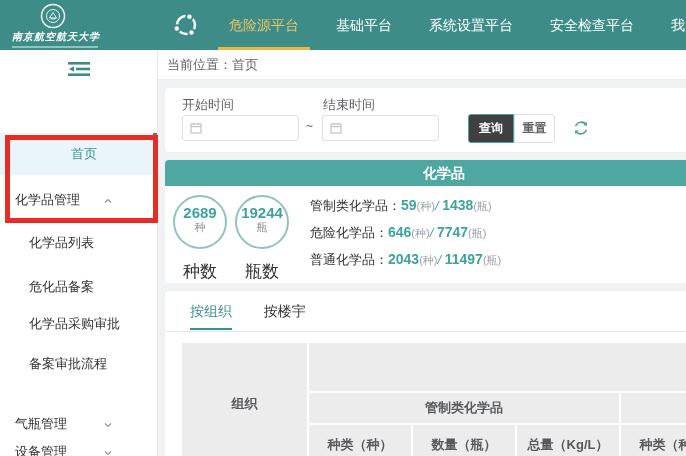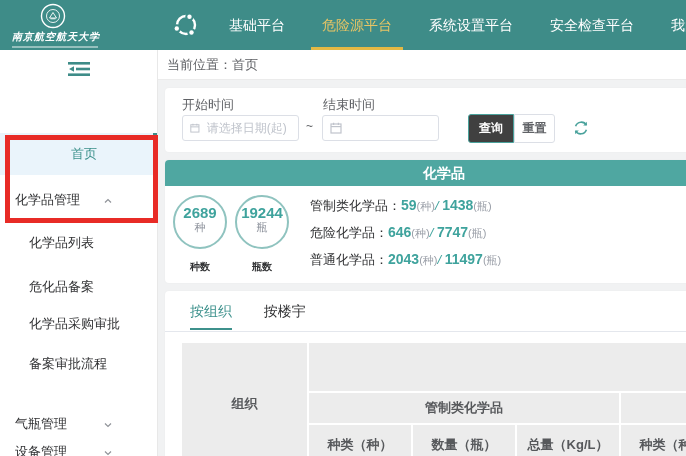--- a/index.html
+++ b/index.html
@@ -45,21 +45,21 @@
   .btn-search{left:303px;width:46px;background:#404040;color:#fff;border:1px solid #4aa29c;border-radius:3px 0 0 3px;font-weight:bold;}
   .btn-reset{left:349px;width:41px;background:#fff;color:#606266;border:1px solid #dcdfe6;border-radius:0 3px 3px 0;font-weight:bold;}
   .refresh{position:absolute;left:407px;top:31px;width:18px;height:18px;cursor:pointer;}
   
   .stats-panel{top:160px;height:123px;}
   .stats-header{height:26px;line-height:26px;background:#4fa7a1;border-radius:4px 4px 0 0;text-align:center;color:#fff;font-weight:bold;font-size:14px;}
   .circle{position:absolute;width:54px;height:54px;border:2px solid #8fc3bf;border-radius:50%;text-align:center;box-sizing:border-box;top:35px;}
   .circle.c1{left:8px;} .circle.c2{left:70px;}
   .circle .num{display:block;margin-top:8px;font-size:15px;font-weight:bold;color:#3fa39d;line-height:16px;}
   .circle .unit{display:block;font-size:11px;color:#8a8f99;line-height:13px;}
-  .circle-label{position:absolute;top:100px;width:54px;text-align:center;font-weight:bold;font-size:10px;color:#303133;}
+  .circle-label{position:absolute;top:100px;width:54px;text-align:center;font-weight:normal;font-size:17px;color:#303133;}
   .circle-label.c1{left:8px;} .circle-label.c2{left:70px;}
   .stat-line{position:absolute;left:145px;white-space:nowrap;}
   .stat-line .lbl{font-size:13px;color:#303133;}
   .stat-line .num{font-size:14px;font-weight:bold;color:#3fa39d;}
   .stat-line .unit{font-size:11px;color:#9a9fa8;}
   .stat-line .slash{font-size:13px;color:#3fa39d;font-style:italic;}
   .sl0{top:37px;} .sl1{top:64px;} .sl2{top:91px;}
   
   .tabs-panel{top:291px;height:175px;}
   .tabs-row{height:32px;padding:8px 0 0 25px;border-bottom:1px solid #e4e7ed;box-sizing:content-box;}
@@ -88,22 +88,22 @@
       <circle cx="14" cy="14" r="9" fill="none" stroke="#fff" stroke-width="2.4"></circle>
       <circle cx="17.5" cy="5.8" r="4.2" fill="#3e8c88"></circle>
       <circle cx="4.8" cy="17.5" r="4.2" fill="#3e8c88"></circle>
       <circle cx="19.5" cy="21.5" r="4.2" fill="#3e8c88"></circle>
       <circle cx="17.5" cy="5.8" r="2.2" fill="#fff"></circle>
       <circle cx="4.8" cy="17.5" r="2.2" fill="#fff"></circle>
       <circle cx="19.5" cy="21.5" r="2.2" fill="#fff"></circle>
     </svg>
   </div>
   <div class="nav-items">
+    <div class="nav-item active">危险源平台</div>
     <div class="nav-item">基础平台</div>
-    <div class="nav-item active">危险源平台</div>
     <div class="nav-item">系统设置平台</div>
     <div class="nav-item">安全检查平台</div>
     <div class="nav-item">我的</div>
   </div>
 </div>
 
 <div class="sidebar">
   <div class="collapse-icon">
     <svg width="22" height="16" viewBox="0 0 22 16">
       <rect x="0" y="1" width="22" height="2.6" fill="#3e8c88"></rect>
@@ -159,21 +159,20 @@
   <div class="f-label start">开始时间</div>
   <div class="f-label end">结束时间</div>
 
   <div class="date-input start">
     <svg width="12" height="12" viewBox="0 0 12 12">
         <rect x="1" y="2" width="10" height="9" fill="none" stroke="#c0c4cc" stroke-width="1.2"></rect>
         <line x1="1" y1="4.6" x2="11" y2="4.6" stroke="#c0c4cc" stroke-width="1.2"></line>
         <line x1="3.6" y1="0.8" x2="3.6" y2="3" stroke="#c0c4cc" stroke-width="1.2"></line>
         <line x1="8.4" y1="0.8" x2="8.4" y2="3" stroke="#c0c4cc" stroke-width="1.2"></line>
       </svg>
-    <input type="text" placeholder="请选择日期(起)" style="">
   </div>
   <div class="tilde">~</div>
   <div class="date-input end">
     <svg width="12" height="12" viewBox="0 0 12 12">
         <rect x="1" y="2" width="10" height="9" fill="none" stroke="#c0c4cc" stroke-width="1.2"></rect>
         <line x1="1" y1="4.6" x2="11" y2="4.6" stroke="#c0c4cc" stroke-width="1.2"></line>
         <line x1="3.6" y1="0.8" x2="3.6" y2="3" stroke="#c0c4cc" stroke-width="1.2"></line>
         <line x1="8.4" y1="0.8" x2="8.4" y2="3" stroke="#c0c4cc" stroke-width="1.2"></line>
       </svg>
   </div>

